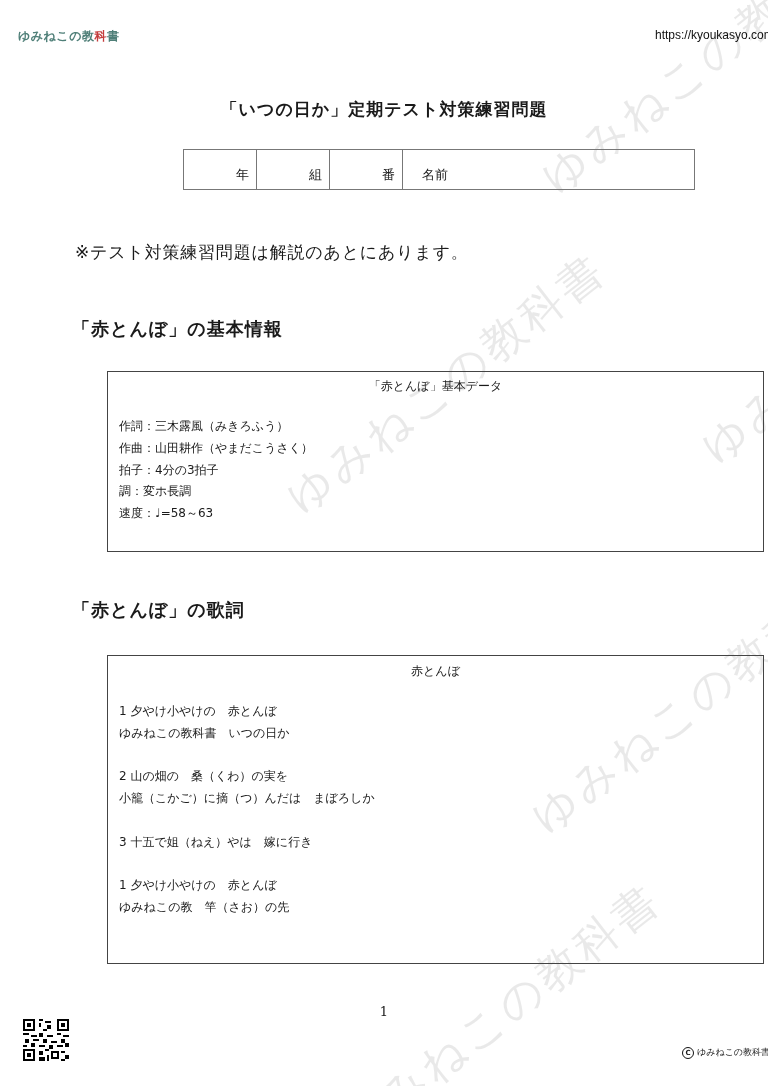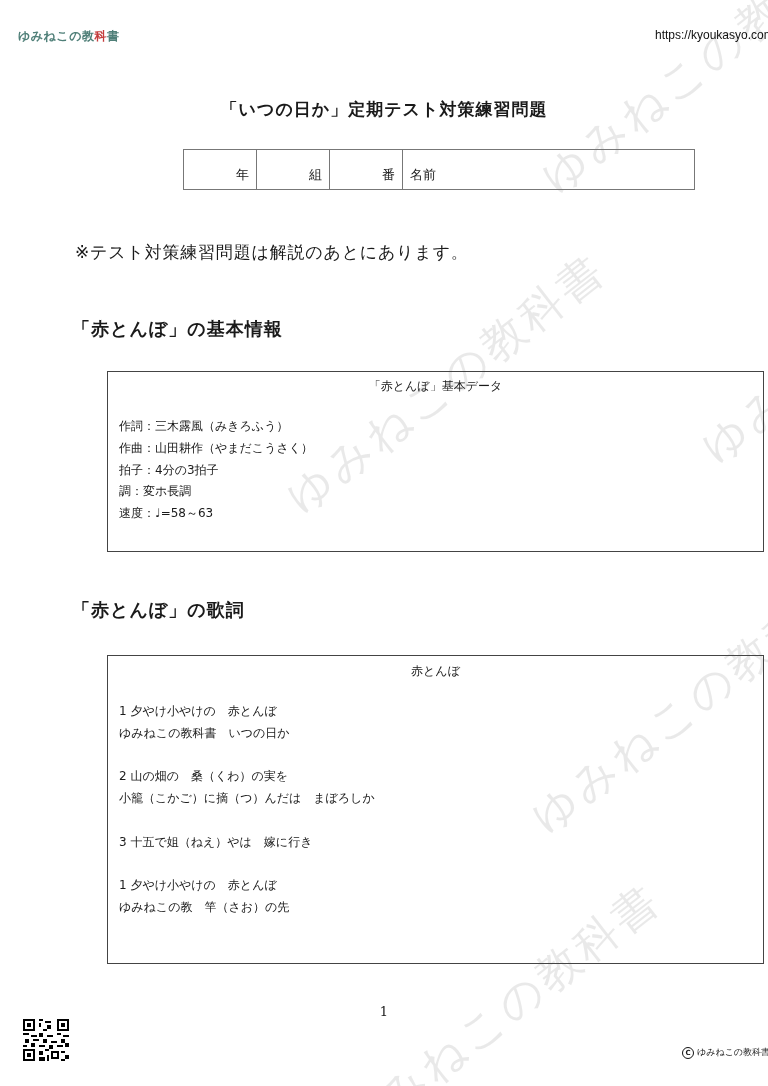--- a/index.html
+++ b/index.html
@@ -18,21 +18,21 @@
   .title { left: 0; width: 768px; top: 98px; text-align: center; font-size: 17px; font-weight: bold; letter-spacing: 1px; }
   .name-table {
     left: 183px; top: 149px; width: 512px; height: 41px; border: 1px solid #777;
     display: flex; box-sizing: border-box;
   }
   .name-cell {
     border-right: 1px solid #777; box-sizing: border-box; height: 100%;
     display: flex; align-items: flex-end; justify-content: flex-end; padding: 0 7px 5px 0;
     font-size: 13px;
   }
-  .name-cell.last { border-right: none; justify-content: flex-start; padding-left: 7px; flex: 1; }
+  .name-cell.last { border-right: none; justify-content: flex-start; padding-left: 7px; flex: 1; margin-left: 12px; }
   .note { left: 75px; top: 241px; font-size: 17px; letter-spacing: 0.8px; }
   .section-h { left: 72px; font-size: 18px; font-weight: bold; letter-spacing: 1px; text-align: center; }
   .box {
     left: 107px; width: 657px; border: 1.5px solid #444; box-sizing: border-box;
   }
   .box-title { position: absolute; left: 0; width: 100%; text-align: center; font-size: 12px; }
   .box-lines { position: absolute; left: 11px; font-size: 12px; line-height: 21.8px; }
   .box-lines div { white-space: pre; height: 21.8px; }
   .page-num { left: 0; width: 768px; top: 1004px; text-align: center; font-size: 13px; font-family: "DejaVu Serif", serif; }
   .qr { left: 23px; top: 1019px; width: 46px; height: 42px; }

